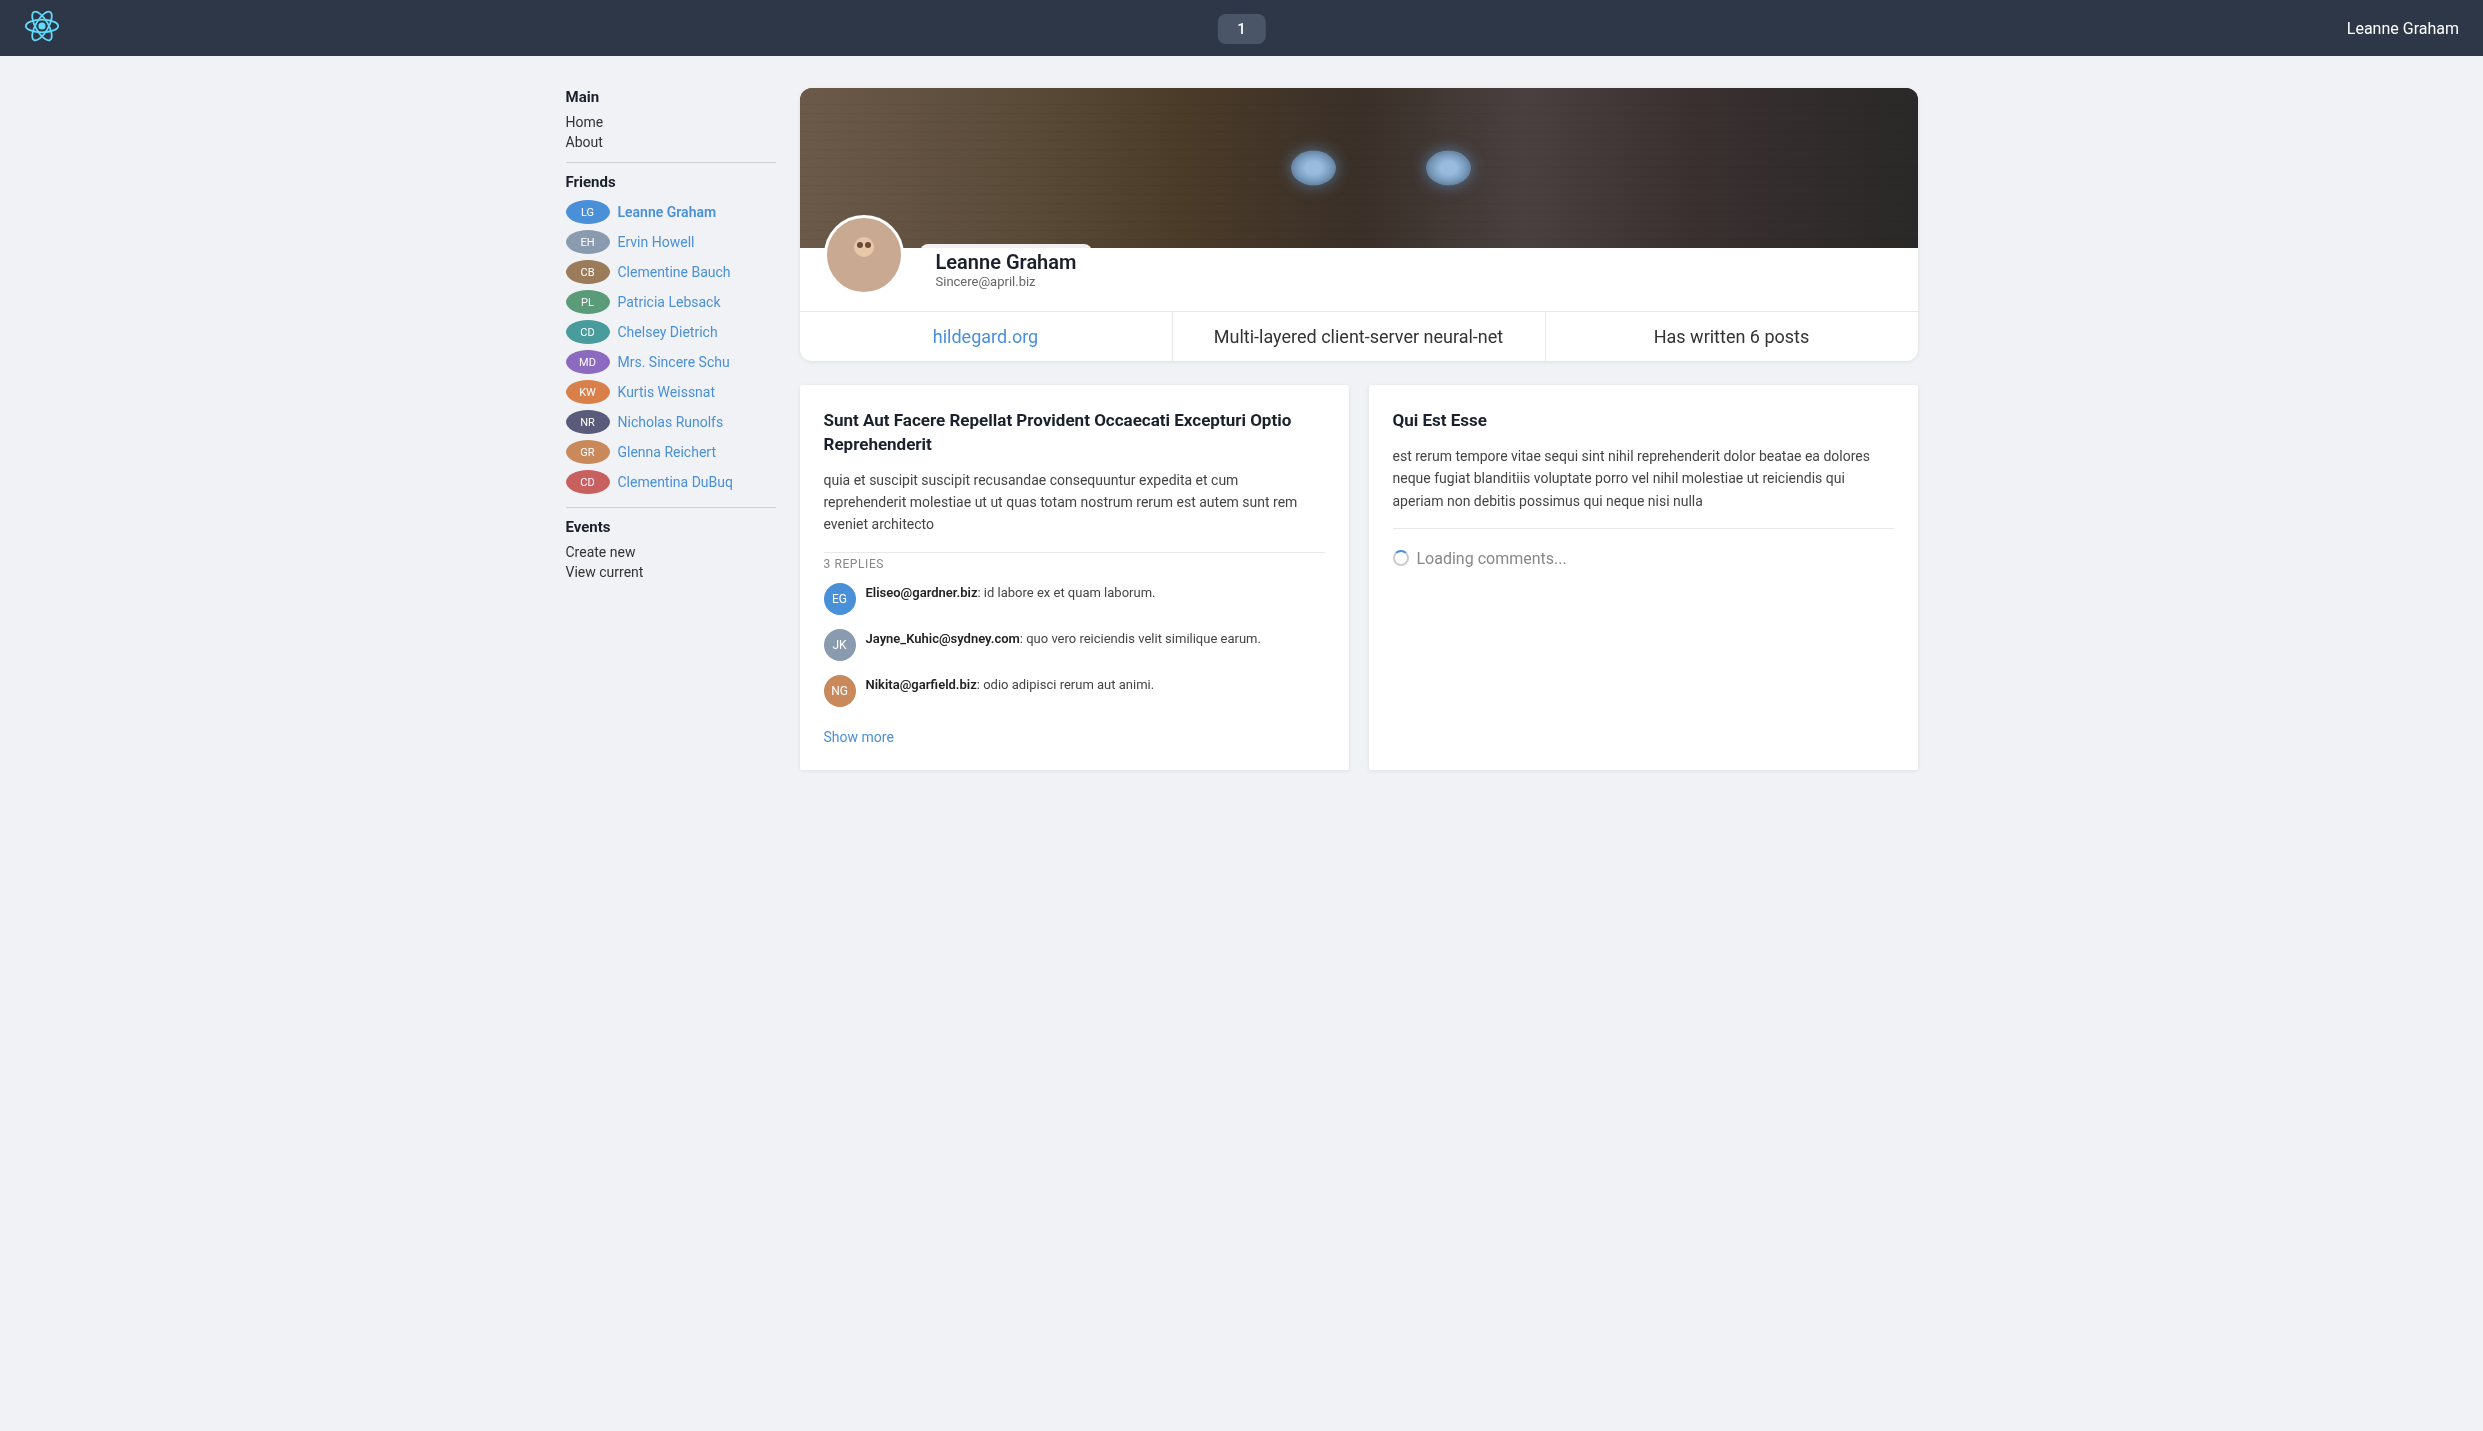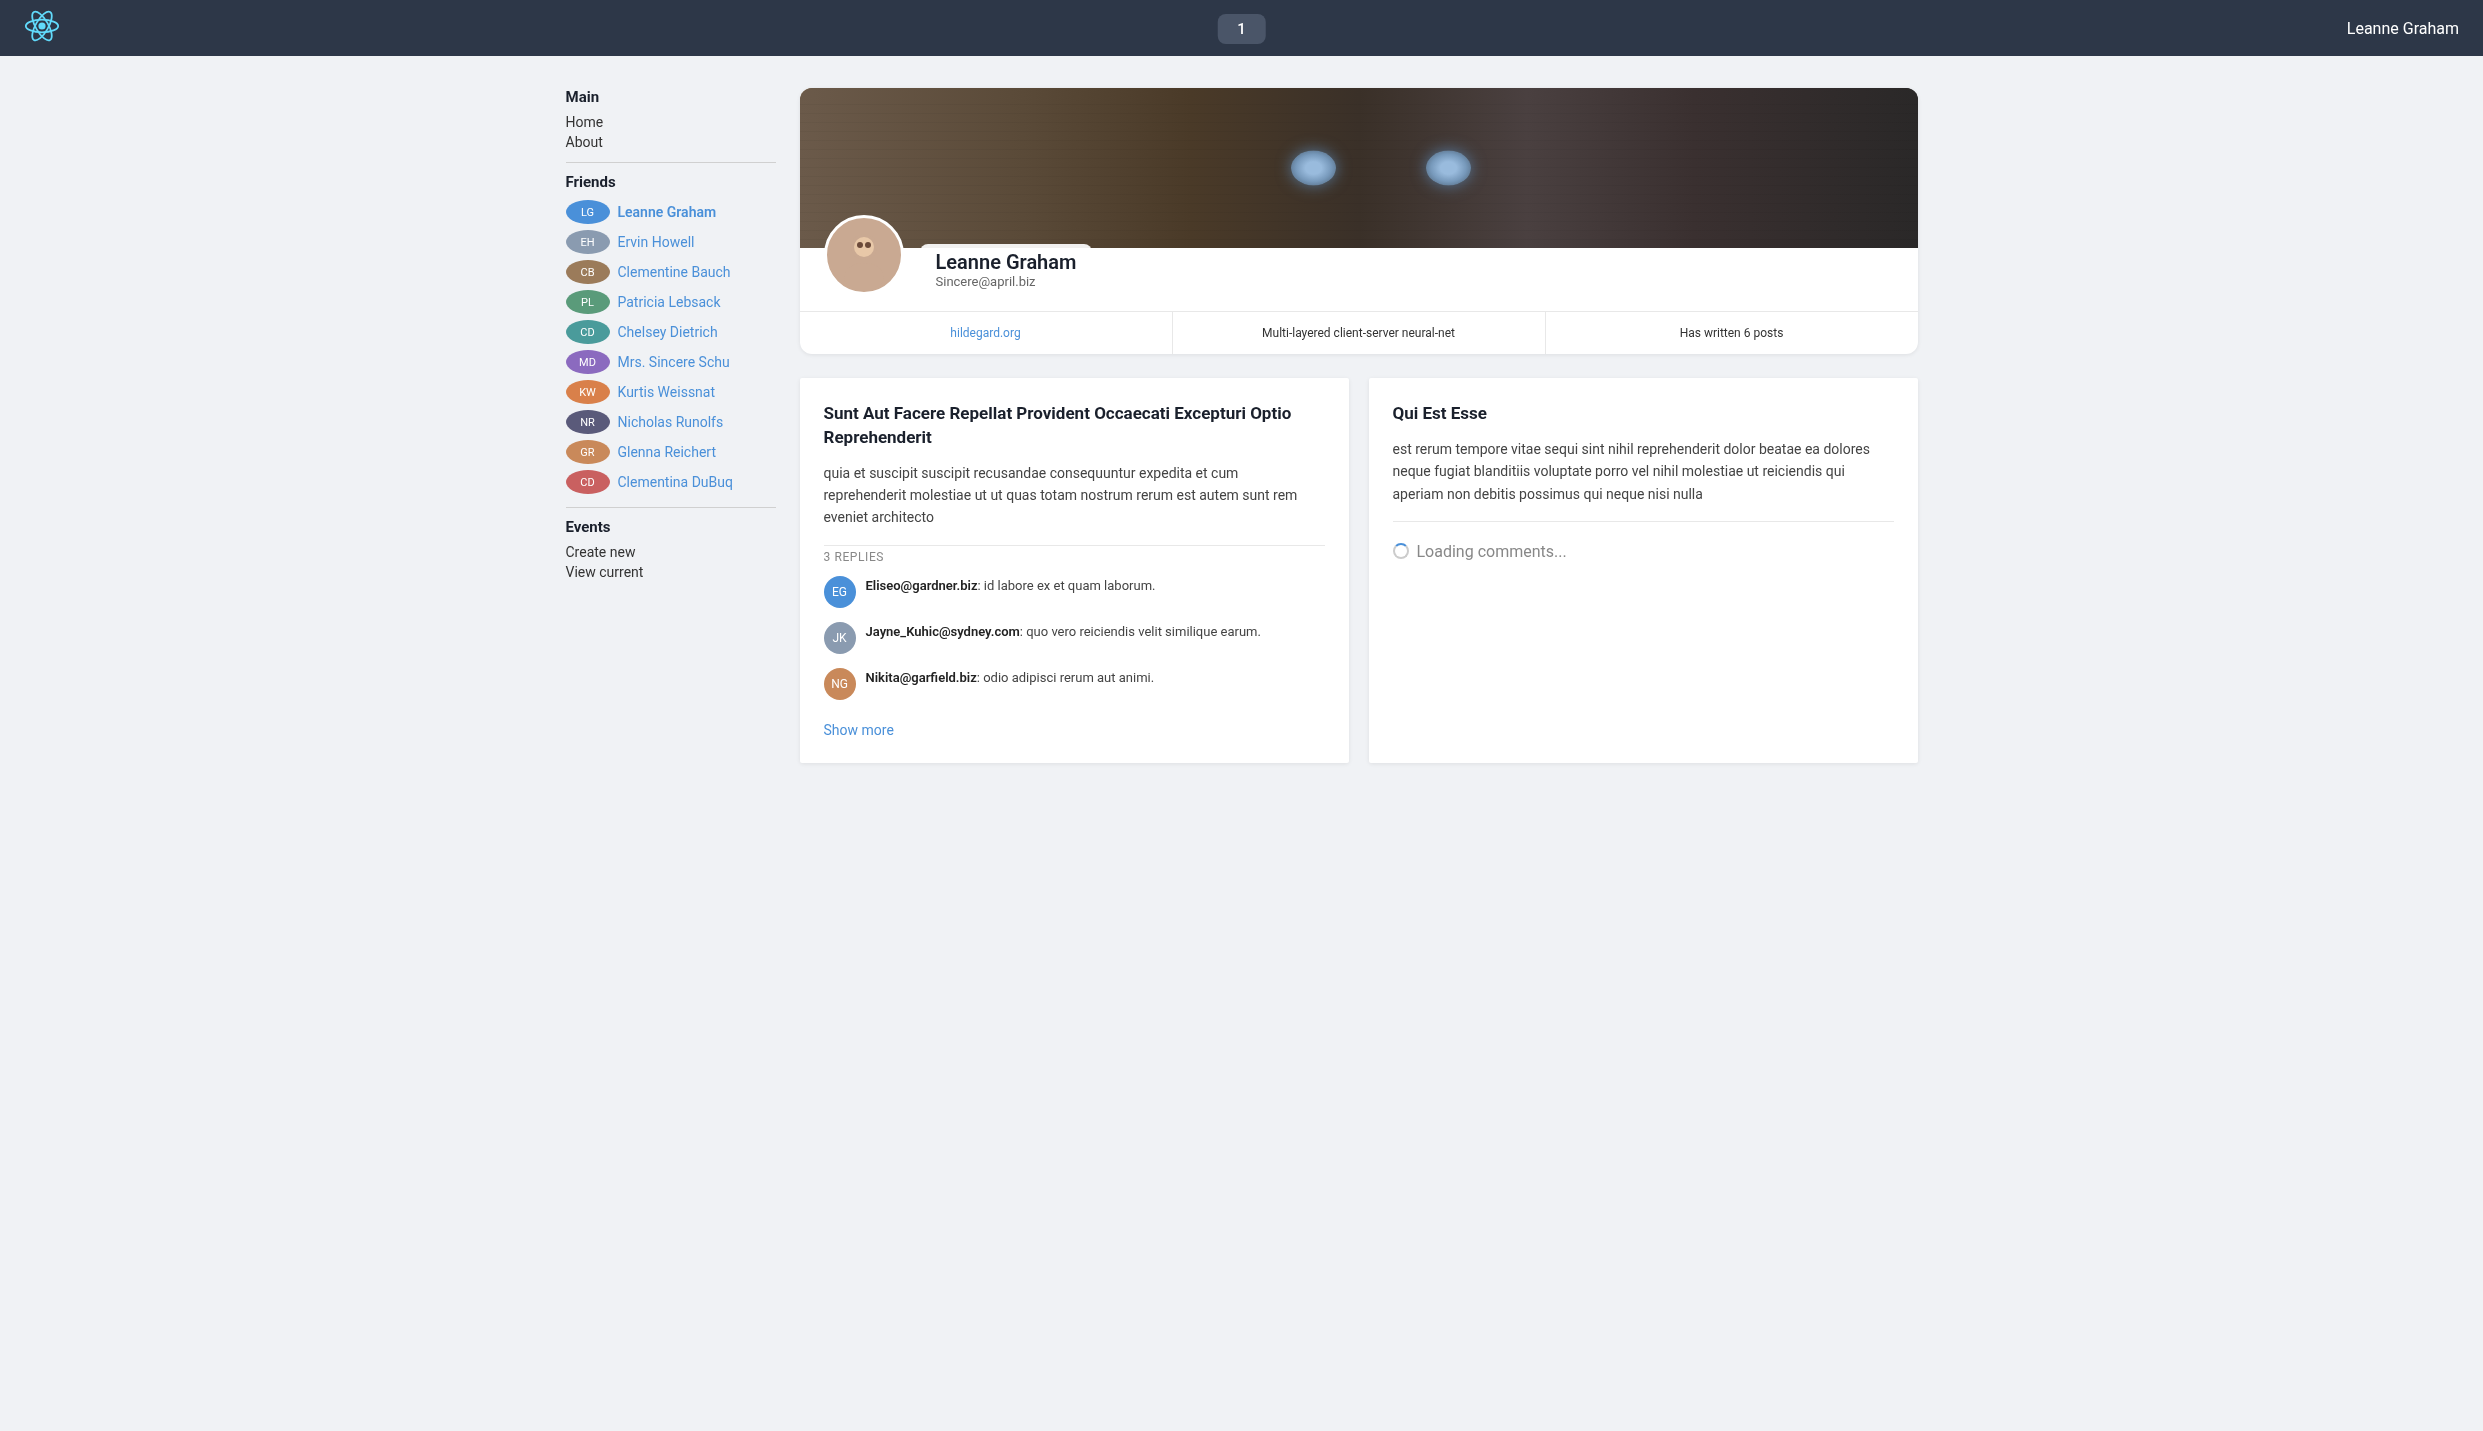--- a/index.html
+++ b/index.html
@@ -175,21 +175,21 @@
     }
     .profile-stats {
       display: flex;
       border-top: 1px solid #e8e8e8;
       margin-top: 16px;
     }
     .profile-stat {
       flex: 1;
       text-align: center;
       padding: 14px;
-      font-size: 12px;
+      font-size: 18px;
       color: #333;
     }
     .profile-stat.link {
       color: #4a90d9;
       cursor: pointer;
     }
     .profile-stat + .profile-stat {
       border-left: 1px solid #e8e8e8;
     }
 

